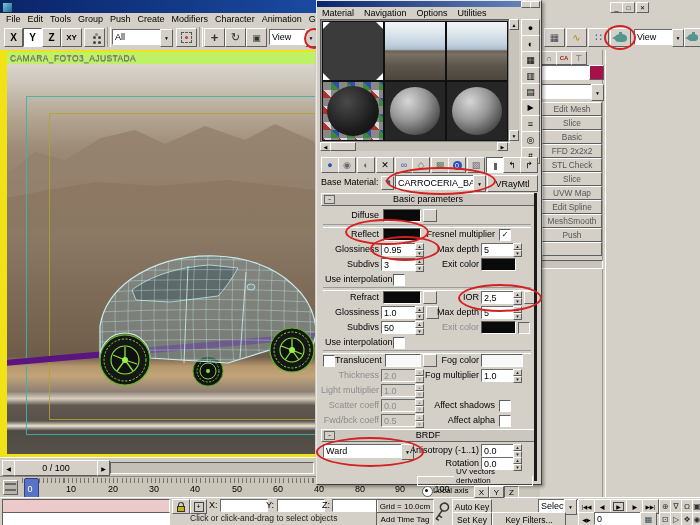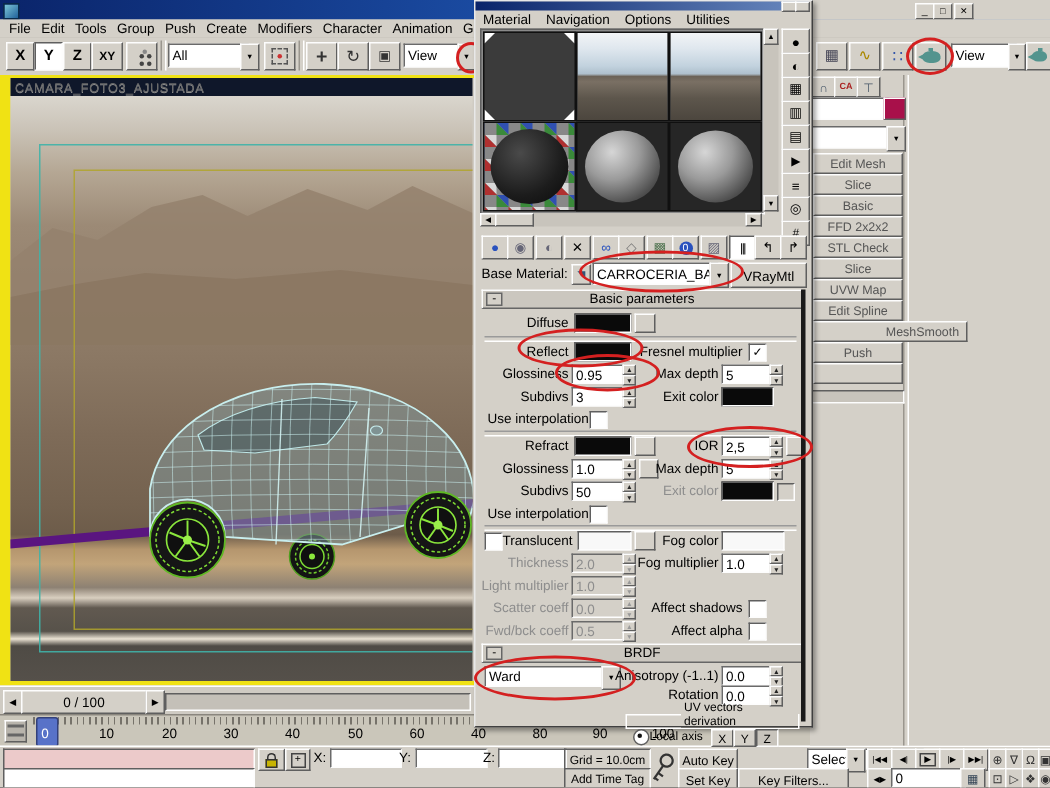--- a/index.html
+++ b/index.html
@@ -105,21 +105,21 @@
     <div class="A dda" style="left:672px;top:4px;width:10px;height:16px;">▼</div>
     <div class="A rz cbtn" style="left:684px;top:3px;width:16px;height:17px;">
         <span class="teapot" style="width:10px;height:7px;"></span>
       </div>
   </div>
 
   <div class="A" style="left:0;top:50px;width:7px;height:408px;background:#f0e214;"></div>
   <div class="A" style="left:0;top:50px;width:316px;height:2px;background:#f0e214;"></div>
   <div class="A" style="left:0;top:454px;width:316px;height:3px;background:#f0e214;"></div>
 
-  <div class="A" style="left:7px;top:52px;width:308px;height:12px;background:#0f172a;">
+  <div class="A" style="left:7px;top:52px;width:308px;height:12px;background:#bef264;">
     <span style="position:absolute;left:3px;top:0;font-size:8.5px;line-height:12px;color:#6a6a6a;text-shadow:0 1px 0 #909090;letter-spacing:.4px;">CAMARA_FOTO3_AJUSTADA</span>
   </div>
 
   <div class="A" style="left:7px;top:64px;width:308px;height:390px;overflow:hidden;
               background:linear-gradient(180deg,#dad6ce 0%,#c9c2b6 6%,#b5a794 13%,#9c8a76 22%,#93806c 34%,#8a7763 46%,#7e6b58 58%,#74624f 70%,#6d5c4a 75%,#b5966e 77.5%,#c2a47a 80%,#8d8173 84%,#d9cfc0 85.8%,#615950 87.5%,#57524a 91.5%,#ebe3d3 92.8%,#4f4b45 94%,#55504a 100%);">
 
     <svg width="308" height="130" viewBox="0 0 308 130" style="position:absolute;left:0;top:36px;">
       <polygon points="0,74 28,52 58,60 94,38 128,30 158,44 198,26 238,40 268,24 308,42 308,130 0,130" fill="#94816d" opacity="0.85"></polygon>
       <polygon points="0,98 40,90 90,82 150,86 220,80 308,90 308,130 0,130" fill="#8a7560" opacity="0.8"></polygon>
     </svg>
@@ -243,20 +243,21 @@
       </div>
     <div class="A rz cbtn" style="left:190px;top:1px;width:15px;height:13px;">
       <span style="width:8px;height:8px;border:1px solid #444;font-size:7px;line-height:7px;text-align:center;">+</span>
     </div>
     <span class="A" style="left:209px;top:2px;font-size:9px;">X:</span>
     <div class="A fld" style="left:220px;top:1px;width:42px;height:11px;"></div>
     <span class="A" style="left:266px;top:2px;font-size:9px;">Y:</span>
     <div class="A fld" style="left:277px;top:1px;width:42px;height:11px;"></div>
     <span class="A" style="left:322px;top:2px;font-size:9px;">Z:</span>
     <div class="A fld" style="left:332px;top:1px;width:40px;height:11px;"></div>
+    <span class="A" style="left:190px;top:15px;font-size:8.5px;color:#222;white-space:nowrap;">Click or click-and-drag to select objects</span>
     <div class="A sz cbtn" style="left:376px;top:1px;width:56px;height:12px;font-size:8px;">Grid = 10.0cm</div>
     <div class="A sz cbtn" style="left:376px;top:14px;width:56px;height:12px;font-size:8px;">Add Time Tag</div>
     <svg class="A" width="18" height="24" viewBox="0 0 18 24" style="left:432px;top:2px;transform:rotate(35deg);">
       <circle cx="9" cy="6" r="4" fill="none" stroke="#333" stroke-width="1.5"></circle>
       <line x1="9" y1="10" x2="9" y2="21" stroke="#333" stroke-width="1.5"></line>
       <line x1="9" y1="16" x2="13" y2="16" stroke="#333" stroke-width="1.5"></line>
       <line x1="9" y1="20" x2="12" y2="20" stroke="#333" stroke-width="1.5"></line>
     </svg>
     <div class="A rz cbtn" style="left:452px;top:1px;width:38px;height:13px;font-size:8.5px;">Auto Key</div>
     <div class="A rz cbtn" style="left:452px;top:14px;width:38px;height:13px;font-size:8.5px;">Set Key</div>
@@ -293,21 +294,21 @@
     <div class="A fld" style="left:1px;top:34px;width:50px;height:13px;"></div>
     <div class="A dda" style="left:51px;top:34px;width:11px;height:15px;">▼</div>
     <div class="A rz cbtn" style="left:2px;top:52px;width:58px;height:12px;font-size:8.3px;color:#555;">Edit Mesh</div>
     <div class="A rz cbtn" style="left:2px;top:66px;width:58px;height:12px;font-size:8.3px;color:#555;">Slice</div>
     <div class="A rz cbtn" style="left:2px;top:80px;width:58px;height:12px;font-size:8.3px;color:#555;">Basic</div>
     <div class="A rz cbtn" style="left:2px;top:94px;width:58px;height:12px;font-size:8.3px;color:#555;">FFD 2x2x2</div>
     <div class="A rz cbtn" style="left:2px;top:108px;width:58px;height:12px;font-size:8.3px;color:#555;">STL Check</div>
     <div class="A rz cbtn" style="left:2px;top:122px;width:58px;height:12px;font-size:8.3px;color:#555;">Slice</div>
     <div class="A rz cbtn" style="left:2px;top:136px;width:58px;height:12px;font-size:8.3px;color:#555;">UVW Map</div>
     <div class="A rz cbtn" style="left:2px;top:150px;width:58px;height:12px;font-size:8.3px;color:#555;">Edit Spline</div>
-    <div class="A rz cbtn" style="left:2px;top:164px;width:58px;height:12px;font-size:8.3px;color:#555;padding-left:43px;">MeshSmooth</div>
+    <div class="A rz cbtn" style="left:2px;top:164px;width:58px;height:12px;font-size:8.3px;color:#555;">MeshSmooth</div>
     <div class="A rz cbtn" style="left:2px;top:178px;width:58px;height:12px;font-size:8.3px;color:#555;">Push</div>
     <div class="A rz" style="left:2px;top:192px;width:58px;height:12px;"></div>
     <div class="A sz" style="left:1px;top:210px;width:60px;height:7px;background:#c8c4bc;"></div>
   </div>
 
   <div class="ellipse" style="left:304px;top:28px;width:16px;height:17px;z-index:30;"></div>
 
   <div class="A" style="left:316px;top:0;width:224px;height:483px;background:#d4d0c8;z-index:40;
               border:1px solid;border-color:#e8e8e8 #404040 #404040 #e8e8e8;box-shadow:2px 2px 3px rgba(0,0,0,0.35);">
 

